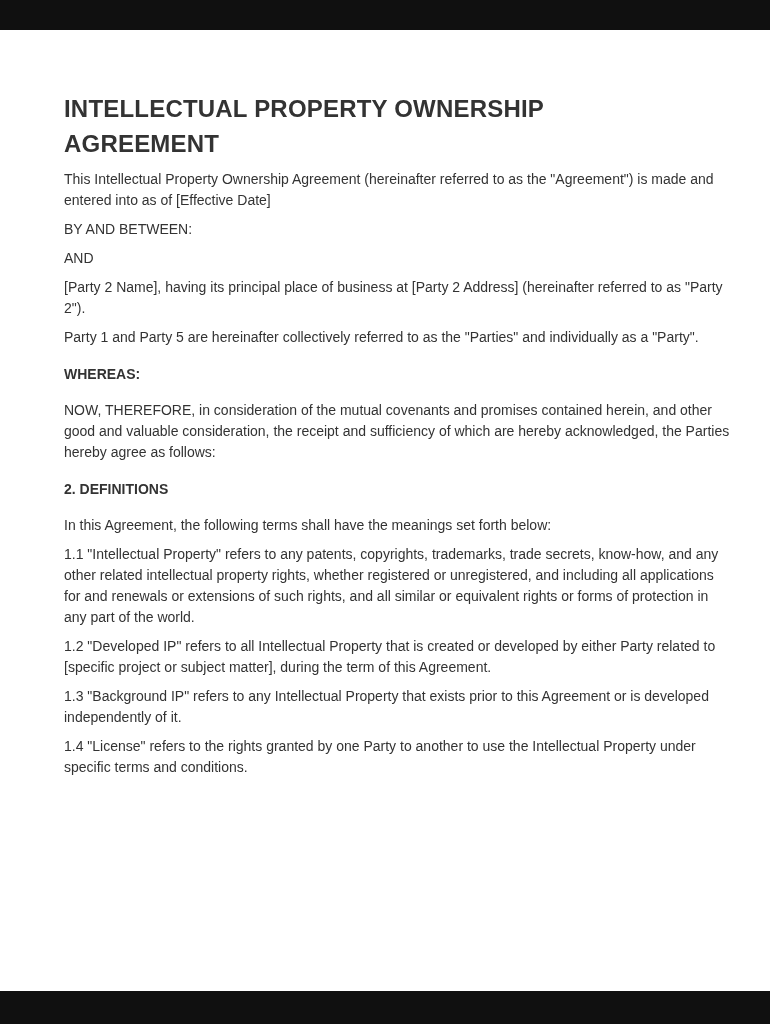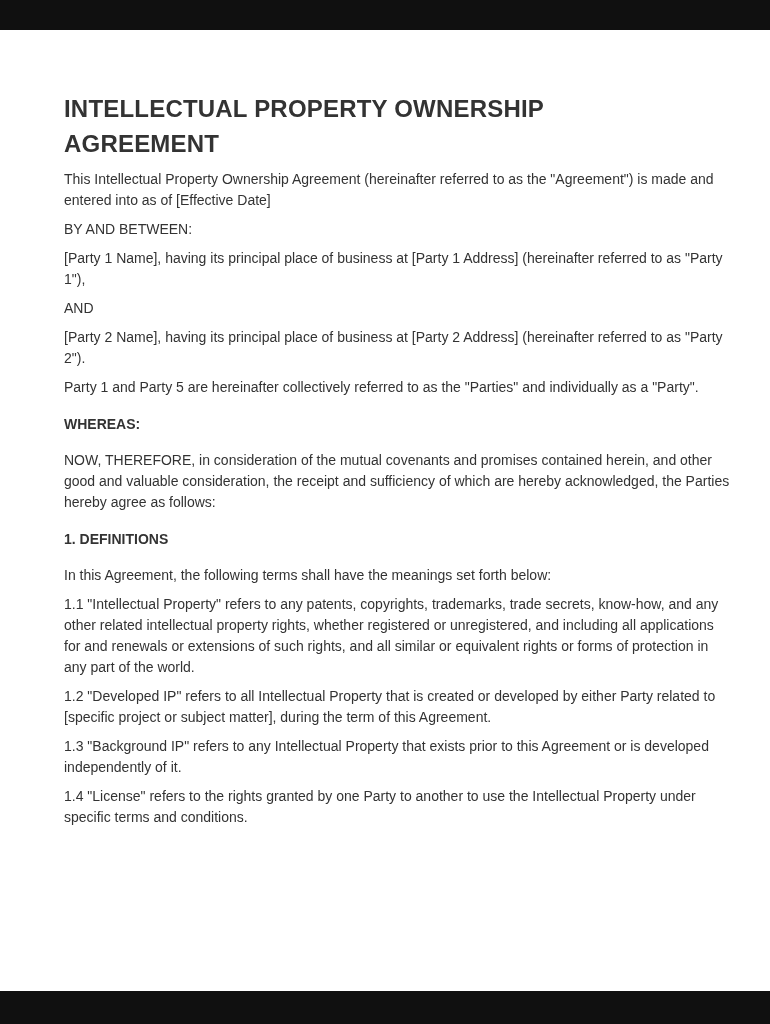--- a/index.html
+++ b/index.html
@@ -66,34 +66,33 @@
 
 <div class="letterbox top"></div>
 
 <div class="page">
   <h1 class="doc-title">INTELLECTUAL PROPERTY OWNERSHIP AGREEMENT</h1>
 
   <p class="body-text">This Intellectual Property Ownership Agreement (hereinafter referred to as the "Agreement") is made and entered into as of [Effective Date]</p>
 
   <p class="body-text bold-label">BY AND BETWEEN:</p>
 
-  <p class="body-text">[Party 1 Name], having its principal place of business at [Party 1 Address] (hereinafter referred to as "Party 1"),</p>
 
   <p class="body-text bold-label">AND</p>
 
   <p class="body-text">[Party 2 Name], having its principal place of business at [Party 2 Address] (hereinafter referred to as "Party 2").</p>
 
   <p class="body-text">Party 1 and Party 5 are hereinafter collectively referred to as the "Parties" and individually as a "Party".</p>
 
   <h2 class="section-heading">WHEREAS:</h2>
 
 
   <p class="body-text">NOW, THEREFORE, in consideration of the mutual covenants and promises contained herein, and other good and valuable consideration, the receipt and sufficiency of which are hereby acknowledged, the Parties hereby agree as follows:</p>
 
-  <h2 class="section-heading">1. DEFINITIONS</h2>
+  <h2 class="section-heading">2. DEFINITIONS</h2>
 
   <p class="body-text">In this Agreement, the following terms shall have the meanings set forth below:</p>
 
   <p class="body-text">1.1 "Intellectual Property" refers to any patents, copyrights, trademarks, trade secrets, know-how, and any other related intellectual property rights, whether registered or unregistered, and including all applications for and renewals or extensions of such rights, and all similar or equivalent rights or forms of protection in any part of the world.</p>
 
   <p class="body-text">1.2 "Developed IP" refers to all Intellectual Property that is created or developed by either Party related to [specific project or subject matter], during the term of this Agreement.</p>
 
   <p class="body-text">1.3 "Background IP" refers to any Intellectual Property that exists prior to this Agreement or is developed independently of it.</p>
 
   <p class="body-text">1.4 "License" refers to the rights granted by one Party to another to use the Intellectual Property under specific terms and conditions.</p>

